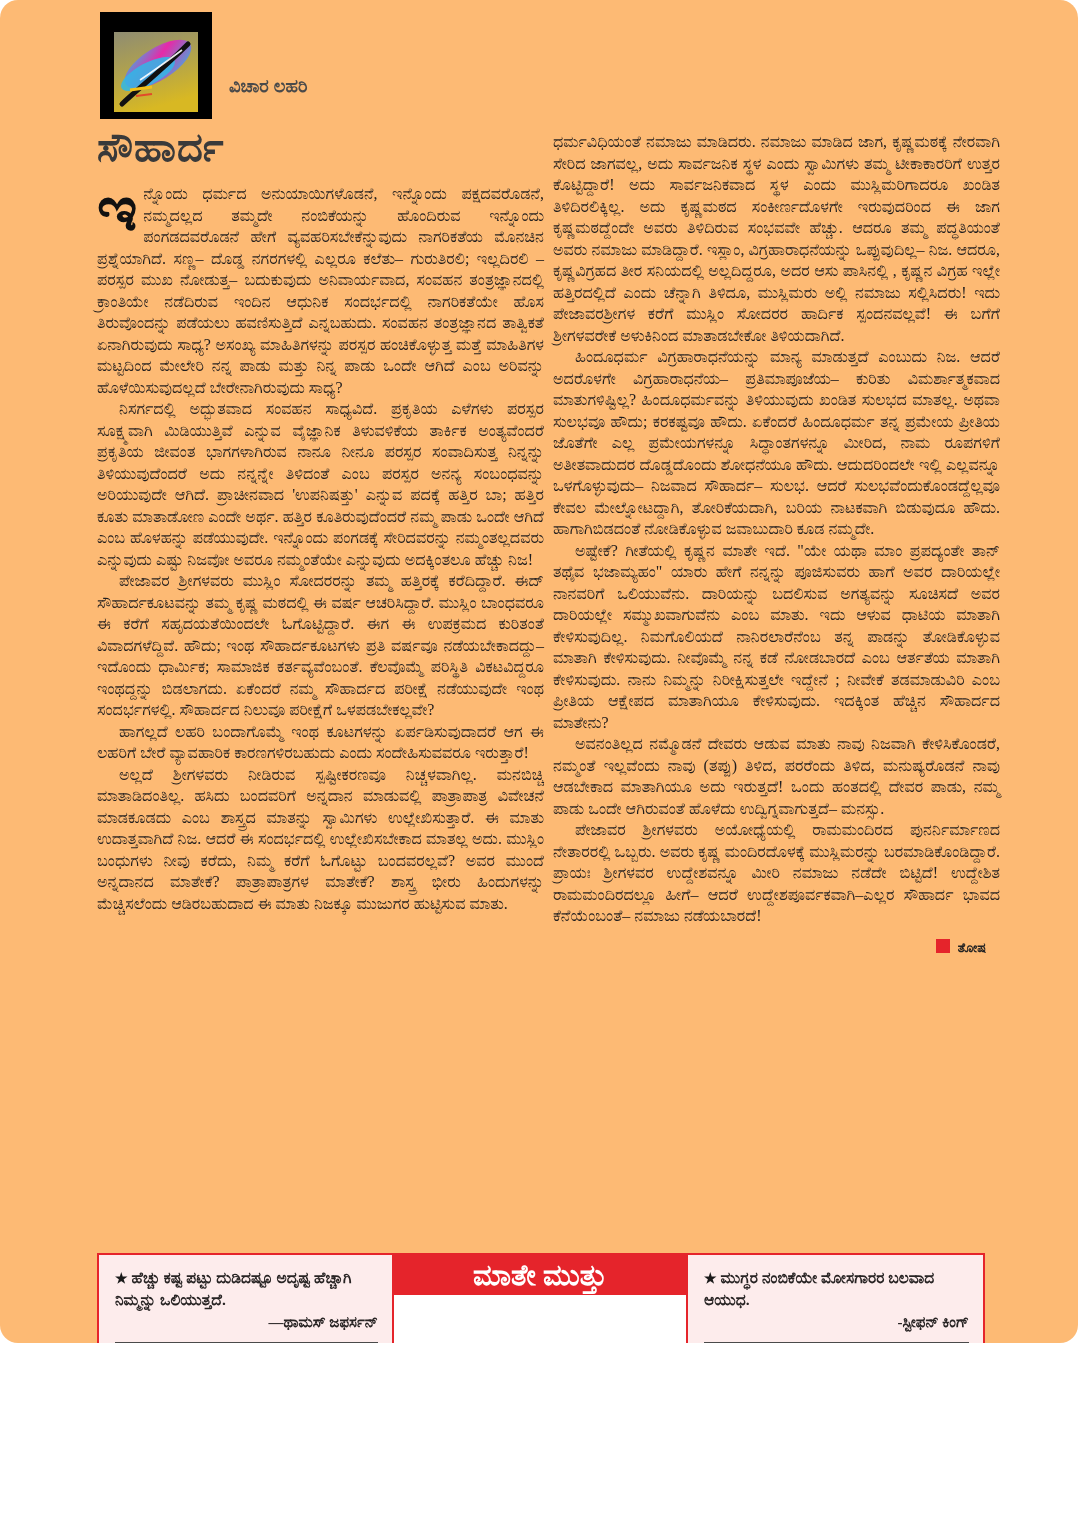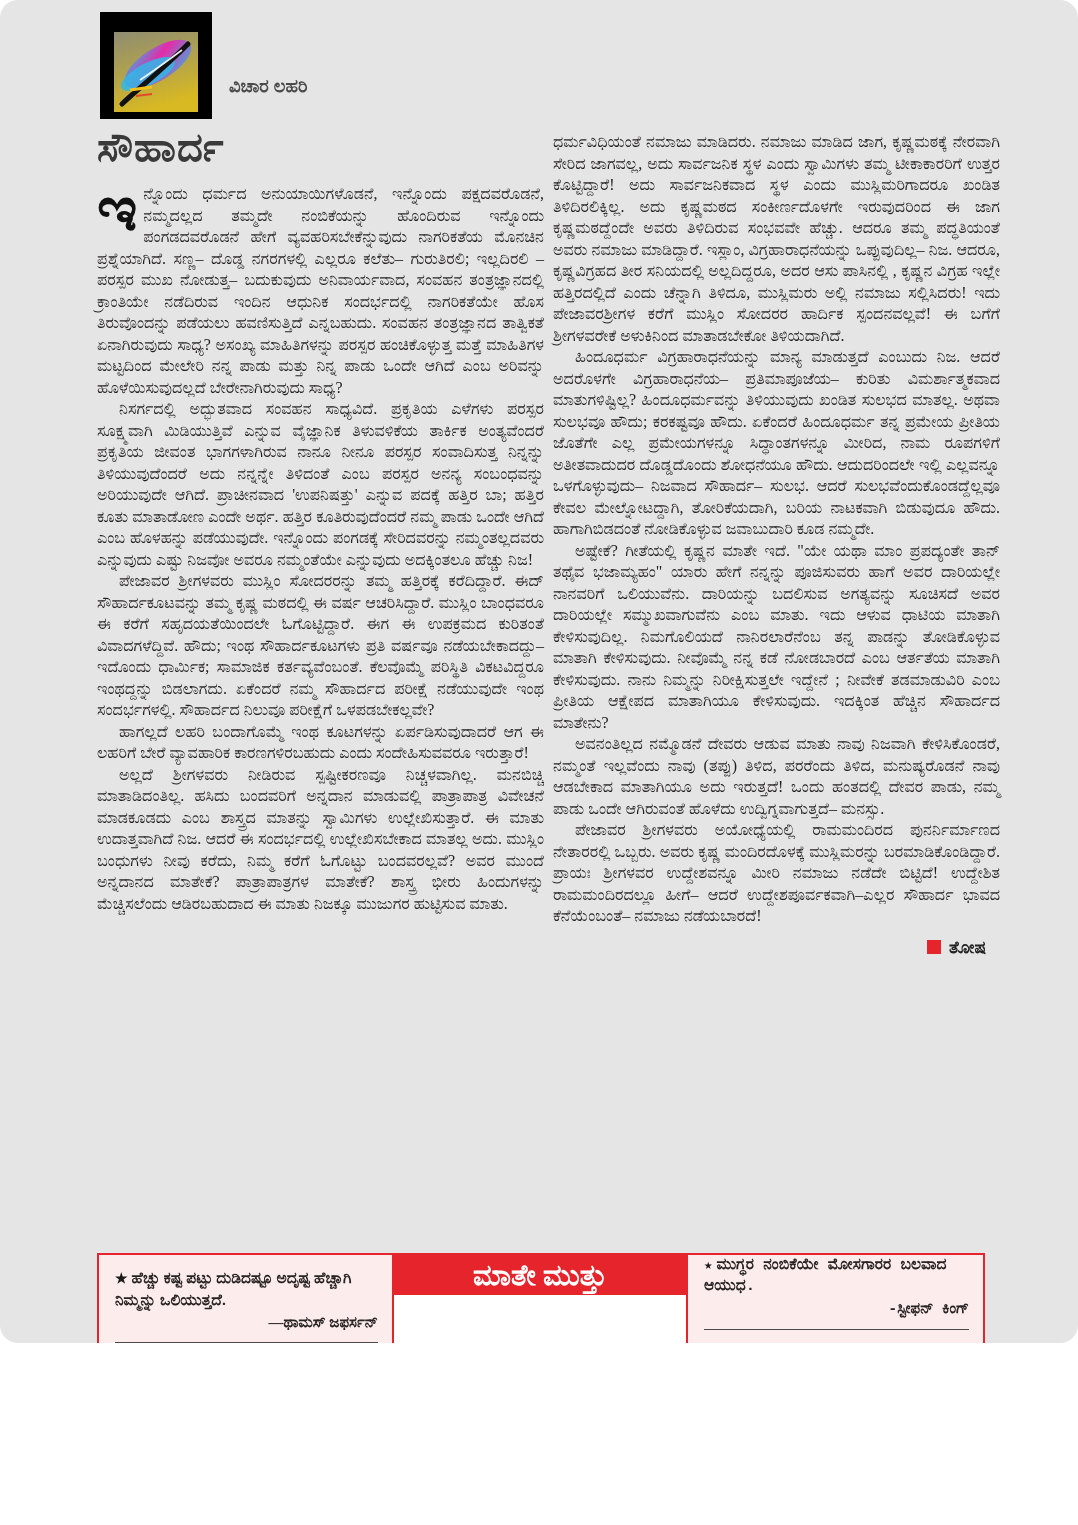--- a/index.html
+++ b/index.html
@@ -1,20 +1,20 @@
 <!DOCTYPE html>
 <html><head>
 <meta charset="utf-8">
 <style>
   html, body { margin: 0; padding: 0; background: #ffffff; }
   .page {
     position: relative;
     width: 1078px;
     height: 1343px;
-    background: #e5e5e5;
+    background: #fdba74;
     overflow: hidden;
     font-family: "Liberation Serif", "DejaVu Serif", serif;
     color: #1f1f1f;
     border-radius: 18px;
   }
 
   
   .logo {
     position: absolute;
     left: 100px; top: 12px;
@@ -62,21 +62,21 @@
     line-height: 48px;
     font-weight: bold;
     padding: 2px 6px 0 0;
     color: #111;
   }
   .byline {
     text-align: right;
     margin-top: 10px;
     padding-right: 14px;
     font-weight: bold;
-    font-size: 17px;
+    font-size: 13px;
     color: #222;
     font-family: "Liberation Sans", sans-serif;
   }
   .byline .red-square {
     display: inline-block;
     width: 14px; height: 14px;
     background: #e5242b;
     margin-right: 8px;
     vertical-align: -1px;
   }
@@ -87,21 +87,21 @@
     left: 97px; top: 1253px;
     width: 884px; height: 163px;
     border: 2px solid #e5242b;
     background: #fdecec;
     display: flex;
     font-family: "Liberation Serif", serif;
   }
   .qcell { position: relative; box-sizing: border-box; }
   .qcell.left   { width: 295px; border-right: 2px solid #e5242b; padding: 12px 14px 16px 16px; }
   .qcell.center { width: 294px; background: #ffffff; border-right: 2px solid #e5242b; padding: 0 14px 24px 14px; }
-  .qcell.right  { width: 295px; padding: 0 14px 8px 16px; font-family: Liberation Mono, monospace; }
+  .qcell.right  { width: 295px; padding: 12px 14px 8px 16px; }
   .qbanner {
     margin: 0 -14px 8px -14px;
     background: #e5242b;
     color: #ffffff;
     text-align: center;
     font-size: 29px;
     font-weight: bold;
     line-height: 40px;
     height: 40px;
   }

